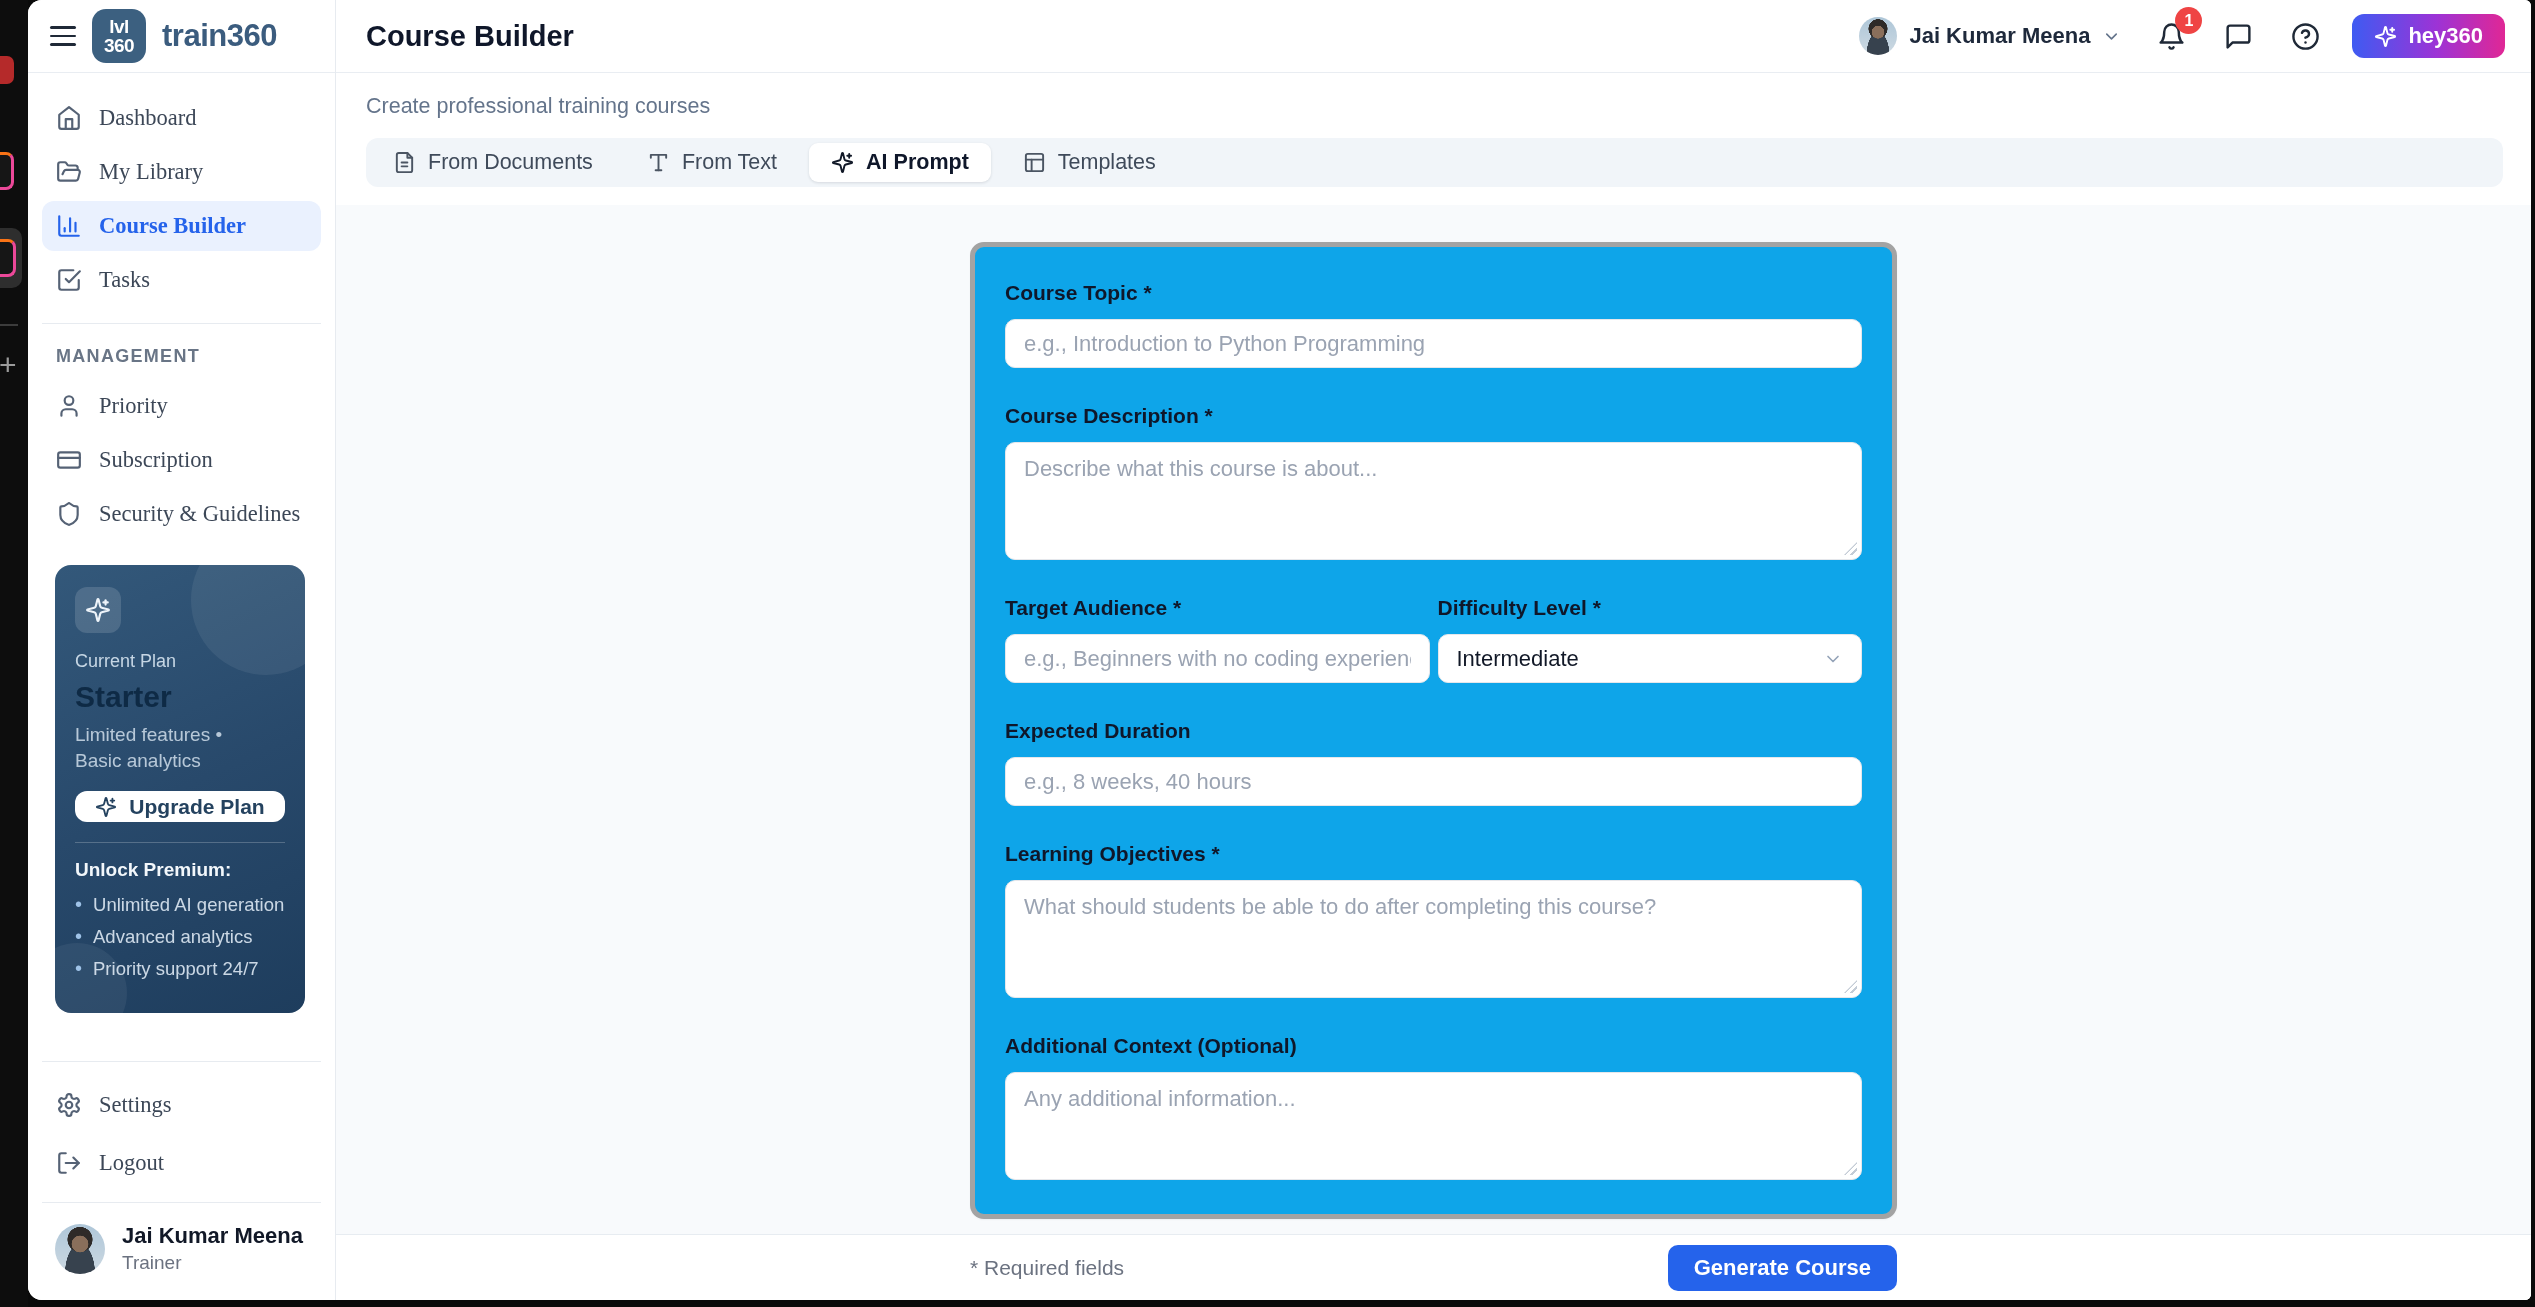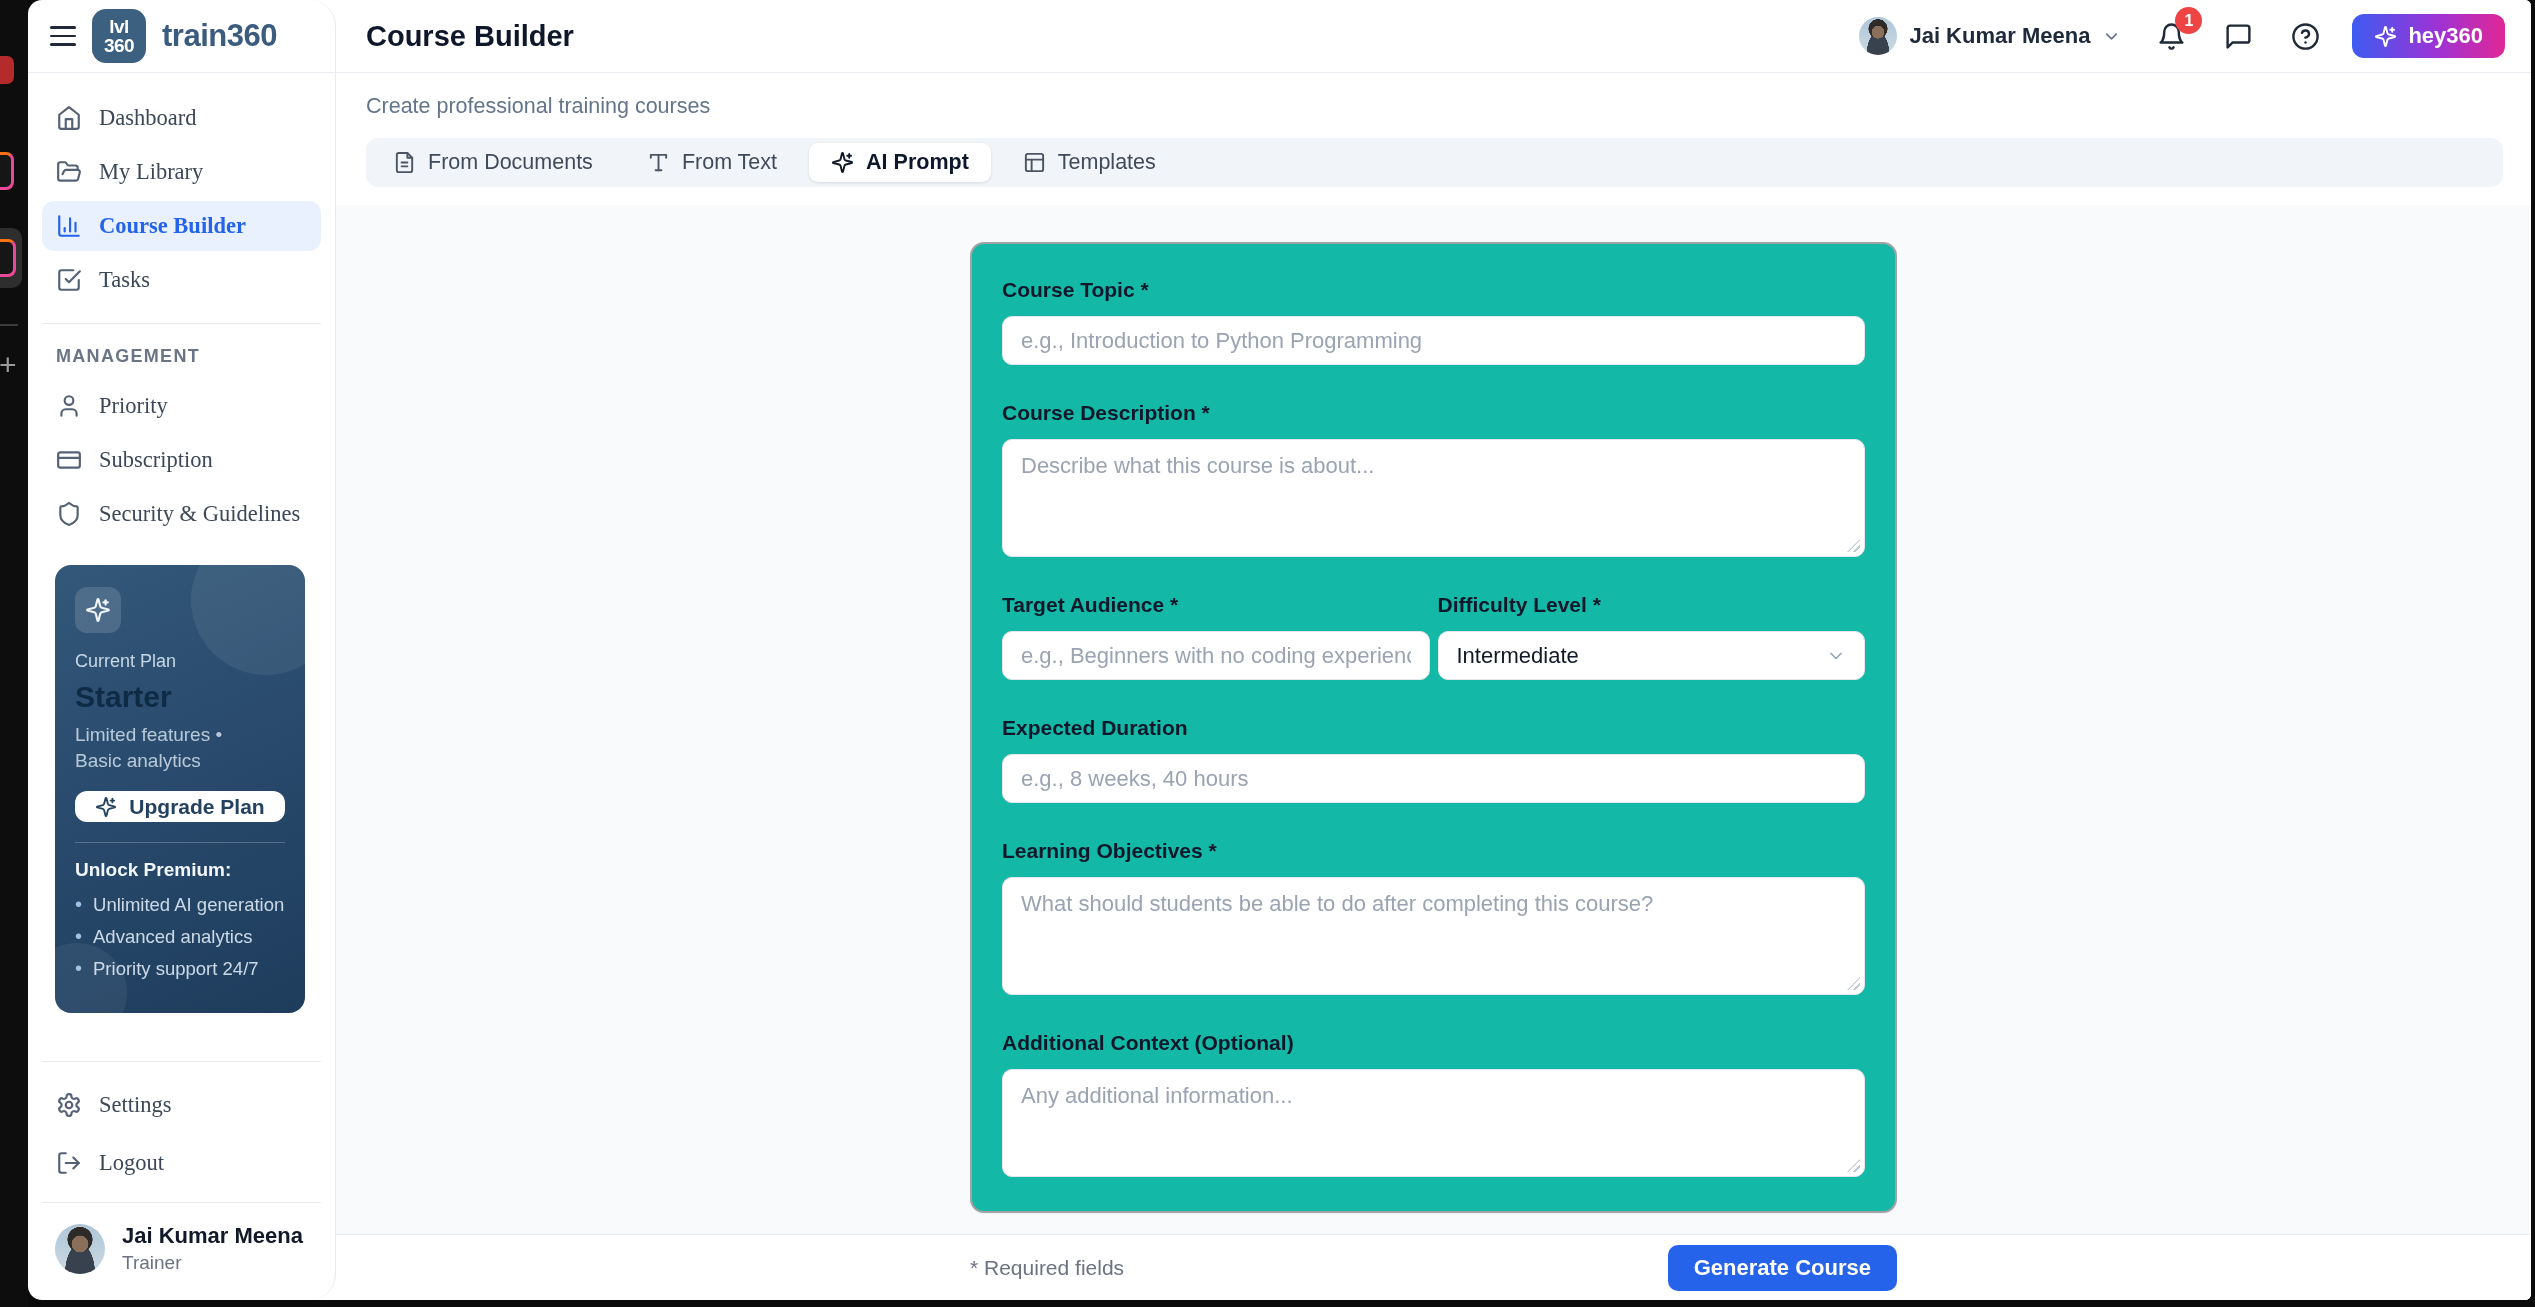--- a/index.html
+++ b/index.html
@@ -11,21 +11,21 @@
   .strip-icon-orange { position:absolute; left:-12px; top:152px; width:26px; height:38px; border-radius:8px; background:#161616; border:3px solid; border-color:#f97316 #ec4899 #ec4899 #f97316; }
   .strip-pill { position:absolute; left:-16px; top:228px; width:38px; height:60px; border-radius:10px; background:#2e2e2e; }
   .strip-pill .strip-icon-orange { left:6px; top:11px; }
   .strip-divider { position:absolute; left:0; top:324px; width:18px; height:2px; background:#3c3c3c; }
   .strip-plus { position:absolute; left:-1px; top:348px; color:#9b9b9b; font-size:30px; font-weight:300; }
 
   
   .app { position:absolute; left:28px; top:0; width:2503px; height:1300px; background:#ffffff; border-radius:14px 6px 6px 14px; display:flex; overflow:hidden; z-index:1; }
 
   
-  .sidebar { width:308px; min-width:308px; border-right:1px solid #e7ebf0; display:flex; flex-direction:column; background:#fff;border-radius:26px; }
+  .sidebar { width:308px; min-width:308px; border-right:1px solid #e7ebf0; display:flex; flex-direction:column; background:#fff; }
   .brand-row { height:73px; min-height:73px; border-bottom:1px solid #e9edf2; display:flex; align-items:center; padding:0 18px 0 22px; gap:16px; }
   .hamburger { width:26px; height:20px; display:flex; flex-direction:column; justify-content:space-between; cursor:pointer; }
   .hamburger span { display:block; height:2.6px; background:#1f2937; border-radius:2px; }
   .logo-box { width:54px; height:54px; border-radius:14px; background:#3c6080; color:#fff; display:flex; flex-direction:column; align-items:center; justify-content:center; line-height:1; font-weight:700; font-size:19px; letter-spacing:-0.5px; }
   .brand-name { font-size:31px; font-weight:700; color:#3b5c7e; letter-spacing:-0.5px; }
 
   .nav { padding:20px 14px 0 14px; display:flex; flex-direction:column; gap:4px; }
   .nav-item { display:flex; align-items:center; gap:17px; height:50px; padding:0 14px; border-radius:12px; color:#3c4757; font-size:22.5px; font-weight:500; cursor:pointer;font-family:Liberation Serif, serif; }
   .nav-item svg { width:26px; height:26px; stroke:#556275; }
   .nav-item.active { background:#eaf1fe; color:#2563eb; font-weight:600; }
@@ -84,21 +84,21 @@
   .substrip { padding:21px 28px 18px 30px; background:#fff; }
   .subtitle { font-size:21.5px; color:#64748b; }
   .tabbar { margin-top:19px; background:#f1f5f9; border-radius:12px; padding:5px; display:flex; gap:10px; height:49px; align-items:stretch; }
   .tab { display:flex; align-items:center; gap:12px; padding:0 22px; border-radius:9px; font-size:21.5px; font-weight:500; color:#3f4a5a; cursor:pointer; }
   .tab svg { width:23px; height:23px; stroke:#4b5563; }
   .tab.active { background:#fff; color:#0f172a; font-weight:600; box-shadow:0 1px 3px rgba(15,23,42,0.12); }
   .tab.active svg { stroke:#111827; }
 
   
   .content { flex:1; background:#f8fafc; overflow:hidden; }
-  .card { width:927px; margin:37px auto 0 auto; background:#14b8a6; border:2px solid #a3a3a3; border-radius:14px; padding:34px 30px 20px 30px; box-shadow:0 1px 2px rgba(15,23,42,0.04); }
+  .card { width:927px; margin:37px auto 0 auto; background:#0ea5e9; border:5px solid #a3a3a3; border-radius:14px; padding:34px 30px 20px 30px; box-shadow:0 1px 2px rgba(15,23,42,0.04); }
   .field { margin-bottom:36px; }
   .field label { display:block; font-size:21px; font-weight:600; color:#0f172a; margin-bottom:14px; }
   .text-input { width:100%; height:49px; border:1px solid #e5e7eb; border-radius:10px; padding:0 18px; font-size:22px; color:#111827; background:#fff; font-family:inherit; outline:none; }
   .text-input::placeholder, textarea::placeholder { color:#9aa3b2; }
   .ta-wrap { position:relative; }
   textarea { width:100%; border:1px solid #e5e7eb; border-radius:10px; padding:13px 18px; font-size:22px; color:#111827; background:#fff; font-family:inherit; resize:none; outline:none; display:block; }
   .ta-lg { height:118px; }
   .ta-md { height:108px; }
   .resize-corner { position:absolute; right:5px; bottom:5px; width:13px; height:13px; clip-path:polygon(100% 0, 100% 100%, 0 100%);
     background:repeating-linear-gradient(-45deg, transparent 0 3px, #c4ccd6 3px 5px); cursor:nwse-resize; }

